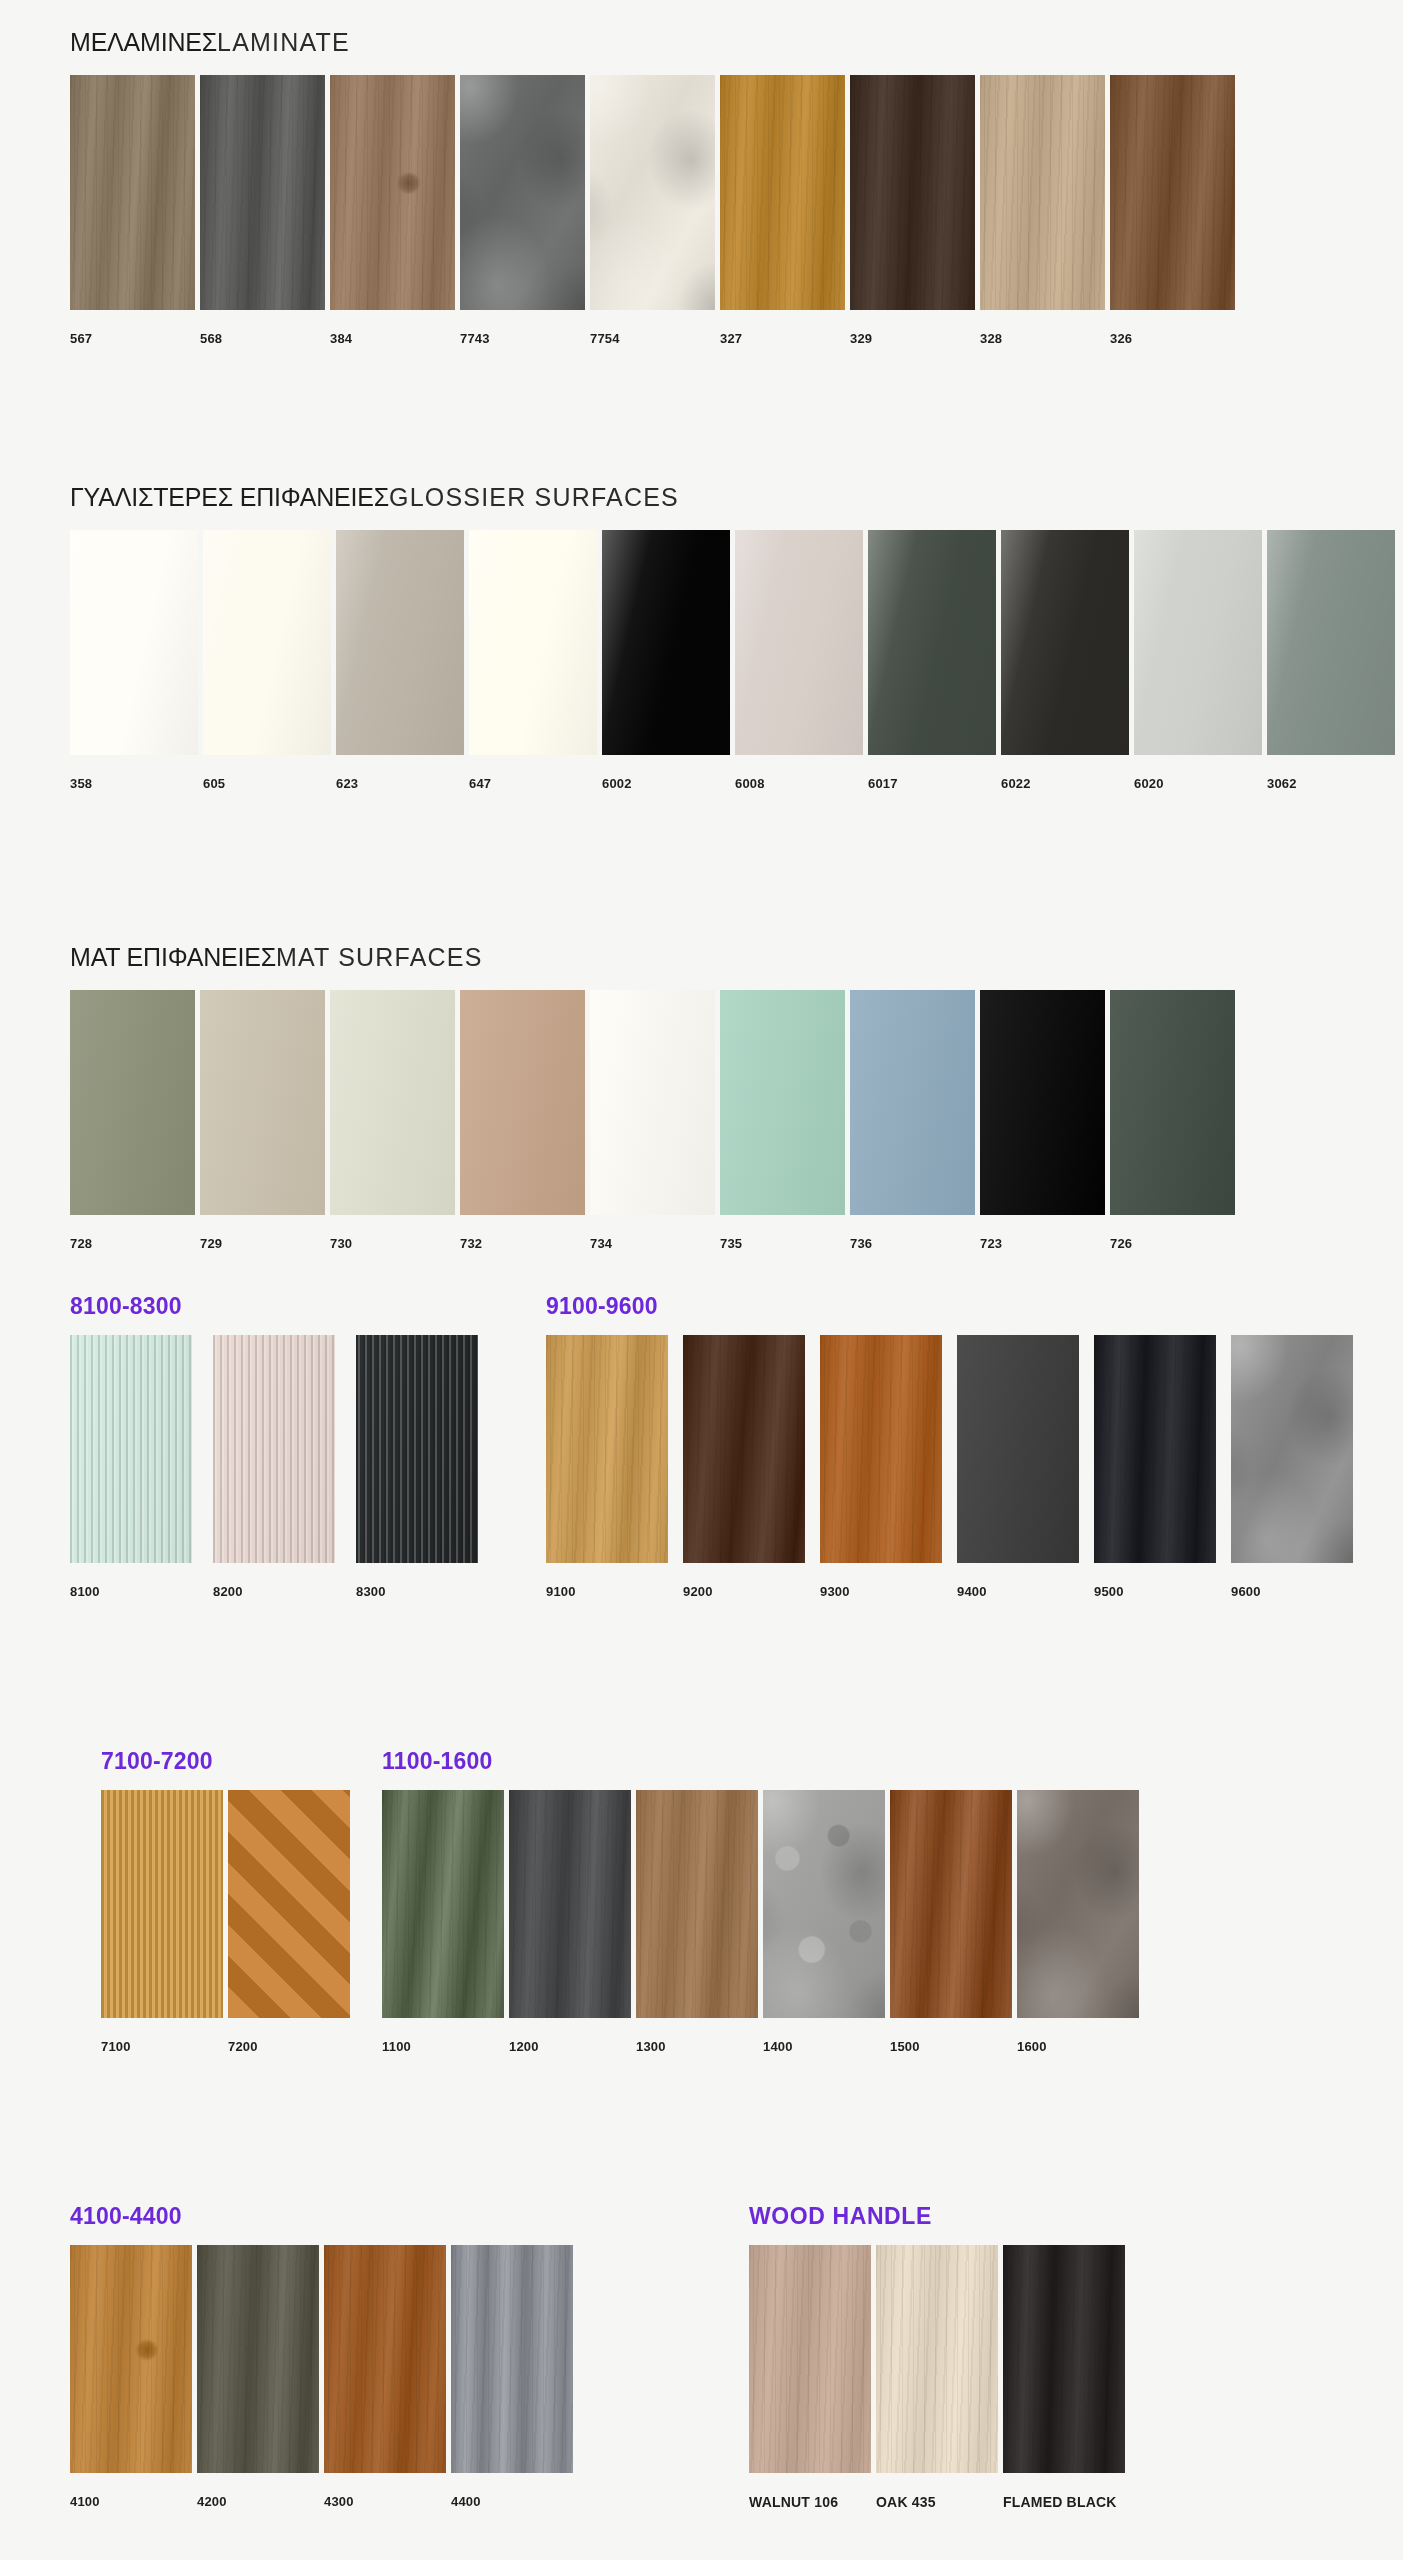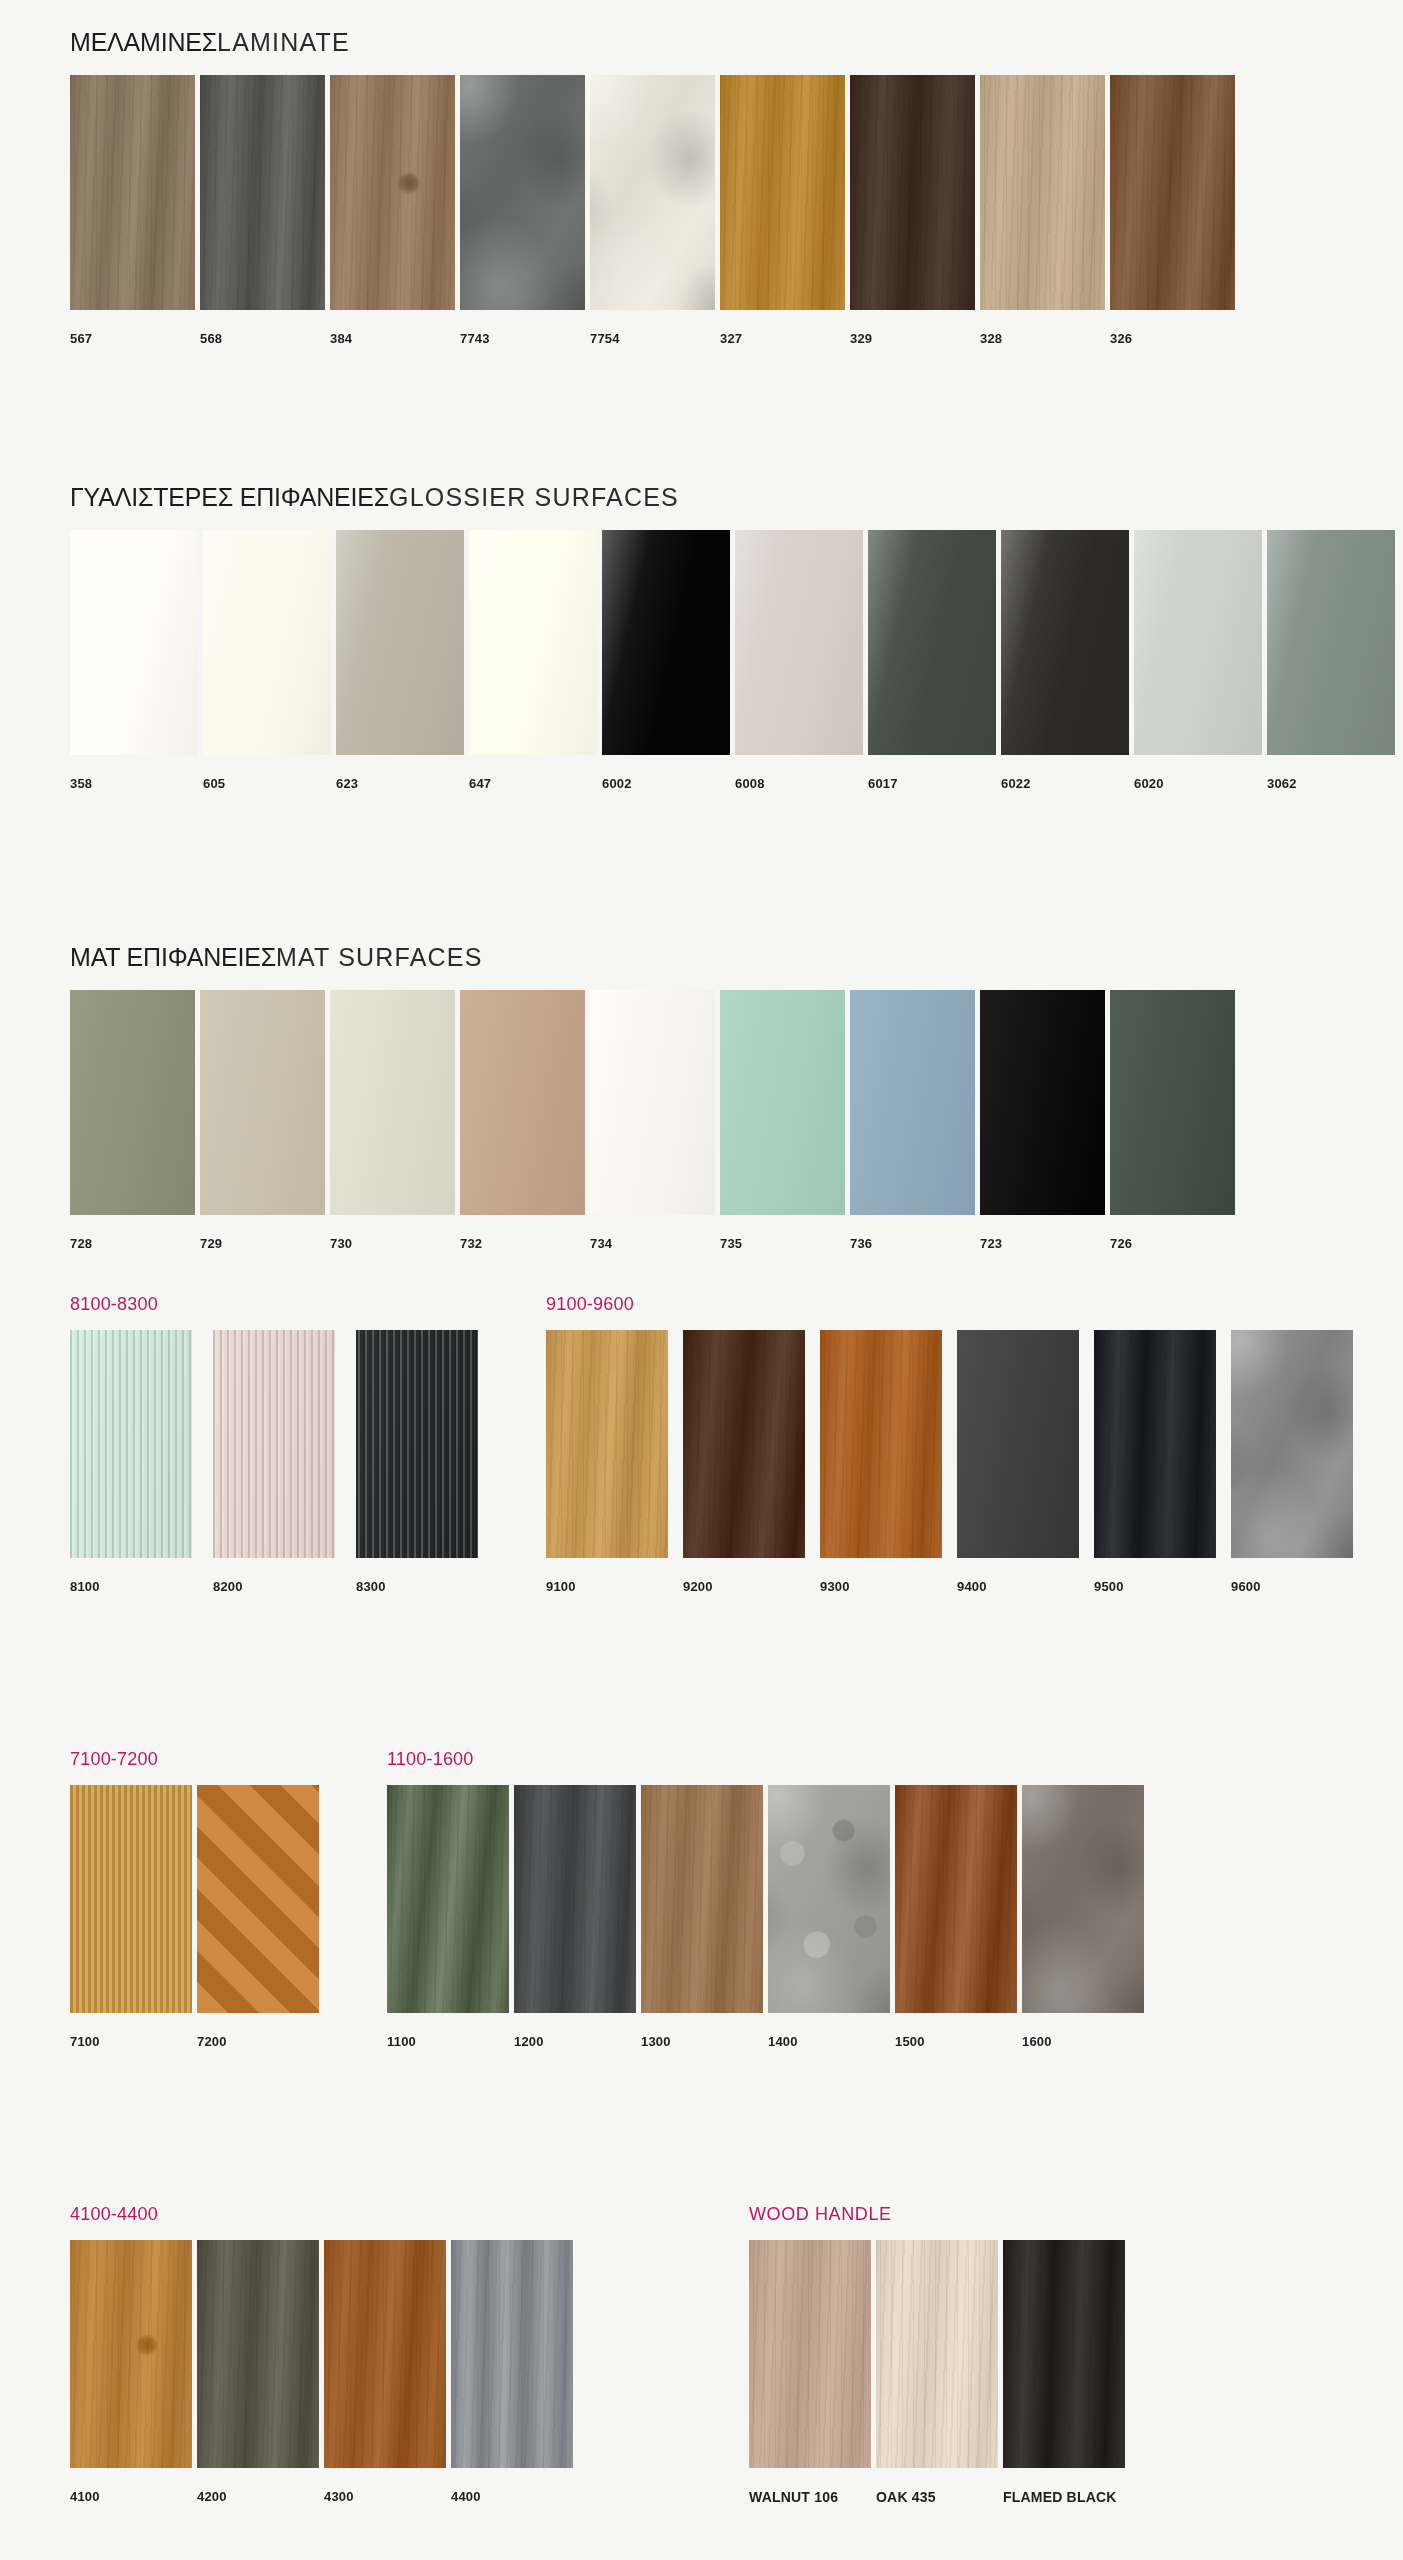--- a/index.html
+++ b/index.html
@@ -20,24 +20,24 @@
     letter-spacing: 0.4px;
     line-height: 1;
     white-space: nowrap;
     color: #1c1c1c;
     margin-bottom: 20px;
   }
   .sec-title .gr { font-weight: 400; letter-spacing: -0.2px; }
   .sec-title .en { font-weight: 300; color: #2b2b2b; letter-spacing: 1.2px; }
 
   .grp-title {
-    font-size: 18px;
-    font-weight: 400;
+    font-size: 23px;
+    font-weight: 700;
     letter-spacing: 0.2px;
-    color: #be185d;
+    color: #6d28d9;
     line-height: 1;
     margin-bottom: 17px;
   }
   .grp-title.cond { font-family: "Liberation Sans Narrow","Liberation Sans",sans-serif; letter-spacing: 0.6px; }
 
   .row { display: flex; align-items: flex-start; }
   .swatches { display: flex; gap: 0; }
 
   .sw { display: flex; flex-direction: column; }
   .sw .tile {
@@ -287,21 +287,21 @@
               </div>
               <div class="sw">
                 <div class="tile conc" style="width:122px;height:228px;background:linear-gradient(115deg, #999999 0%, #7f7f7f 45%, #959595 75%, #7d7d7d 100%);background-color:#8b8b8b;"></div>
                 <div class="cap">9600</div>
               </div>
             </div>
           </div>
         </div>
       </div>
       <div class="section" style="margin: 0px; padding-top: 0px; position: absolute; left: 0px; top: 1750px;">
-        <div class="row" style="gap:68px;">
+        <div class="row" style="gap:32px;margin-left:31px;">
           <div class="group">
             <div class="grp-title">7100-7200</div>
             <div class="swatches" style="gap:5px;">
               <div class="sw">
                 <div class="tile " style="width:122px;height:228px;background:repeating-linear-gradient(90deg, #b7883c 0 3px, #d9aa5e 3px 6px), repeating-linear-gradient(0deg, rgba(0,0,0,.14) 0 3px, rgba(255,255,255,.14) 3px 6px);background-color:#c99a4e;"></div>
                 <div class="cap">7100</div>
               </div>
               <div class="sw">
                 <div class="tile " style="width:122px;height:228px;background:repeating-linear-gradient(45deg, #ce8943 0 22px, #b06b25 22px 44px), repeating-linear-gradient(-45deg, rgba(255,255,255,.22) 0 22px, rgba(0,0,0,.18) 22px 44px);background-color:#c07b35;"></div>
                 <div class="cap">7200</div>

